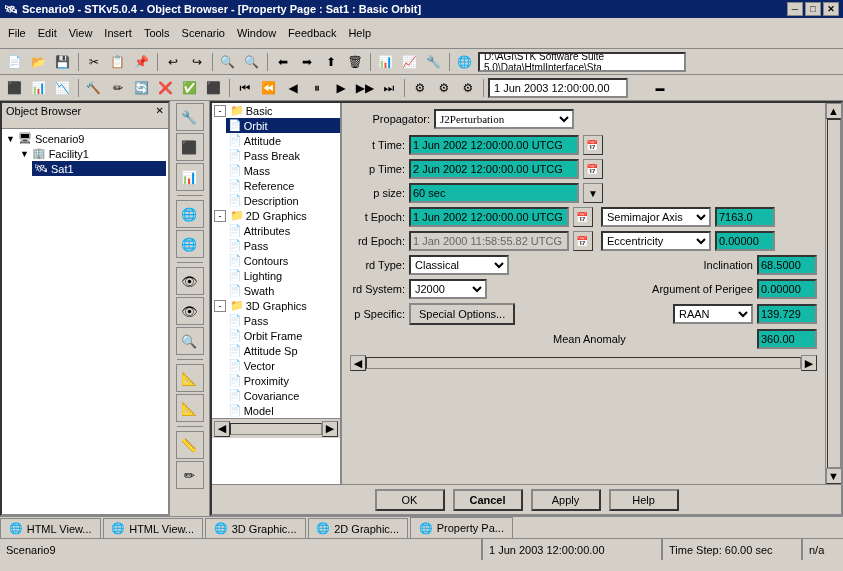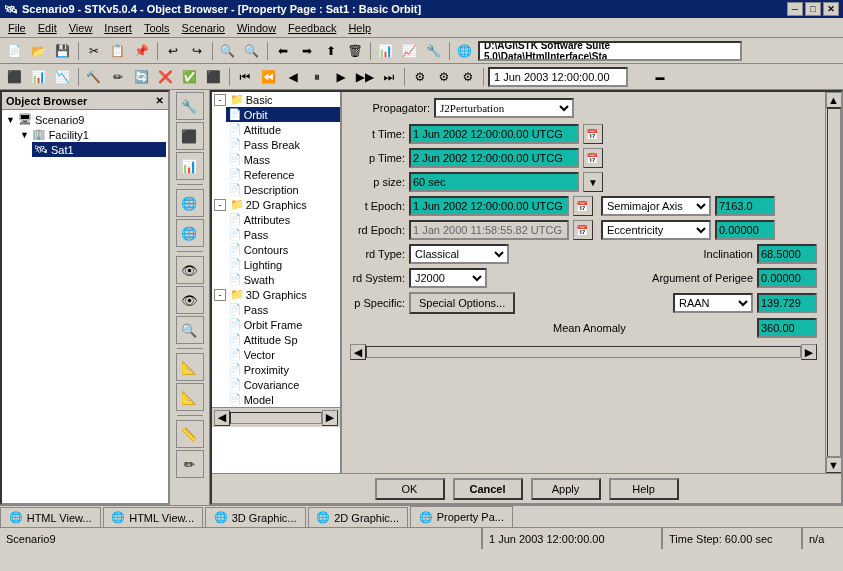--- a/index.html
+++ b/index.html
@@ -5,34 +5,34 @@
     * { box-sizing: border-box; margin: 0; padding: 0; }
     body { font-family: 'MS Sans Serif', Arial, sans-serif; font-size: 11px; background: #d4d0c8; overflow: hidden; width: 843px; height: 571px; }
 
     
     .title-bar { background: #0a246a; color: white; height: 18px; display: flex; align-items: center; justify-content: space-between; padding: 0 4px; font-size: 11px; font-weight: bold; }
     .title-bar-left { display: flex; align-items: center; gap: 4px; }
     .title-bar-right { display: flex; gap: 2px; }
     .title-btn { background: #d4d0c8; border: 1px solid #888; width: 16px; height: 14px; font-size: 9px; display: flex; align-items: center; justify-content: center; cursor: pointer; color: black; }
 
     
-    .menu-bar { background: #d4d0c8; height: 20px; display: flex; align-items: center; padding: 4px 2px; border-bottom: 1px solid #888; text-decoration: underline; }
+    .menu-bar { background: #d4d0c8; height: 20px; display: flex; align-items: center; padding: 15px 2px; border-bottom: 1px solid #888; }
     .menu-item { padding: 2px 6px; cursor: pointer; font-size: 11px; }
 
     
     .toolbar { background: #d4d0c8; height: 26px; display: flex; align-items: center; padding: 2px 4px; border-bottom: 1px solid #888; gap: 2px; }
     .toolbar2 { background: #d4d0c8; height: 26px; display: flex; align-items: center; padding: 2px 4px; border-bottom: 1px solid #888; gap: 2px; }
     .tb-btn { width: 22px; height: 22px; background: #d4d0c8; border: 1px solid transparent; display: flex; align-items: center; justify-content: center; font-size: 12px; cursor: pointer; }
     .tb-sep { width: 1px; height: 18px; background: #888; margin: 0 2px; }
     .tb-datetime { background: white; border: 2px inset #888; height: 20px; width: 140px; display: flex; align-items: center; padding: 0 4px; font-size: 11px; }
     .content-row { display: flex; flex: 1; overflow: hidden; }
 
     
     .object-browser { width: 170px; min-width: 170px; background: white; border: 2px inset #888; display: flex; flex-direction: column; }
-    .ob-header { background: #d4d0c8; border-bottom: 1px solid #888; display: flex; align-items: center; justify-content: space-between; padding: 2px 4px; font-size: 11px; font-weight: bold; height: 18px; }
+    .ob-header { background: #d4d0c8; border-bottom: 1px solid #888; display: flex; align-items: flex-start; justify-content: space-between; padding: 2px 4px; font-size: 11px; font-weight: normal; height: 26px; }
     .ob-close { cursor: pointer; font-size: 10px; }
     .ob-tree { flex: 1; overflow: auto; padding: 2px; }
     .tree-item { display: flex; align-items: center; padding: 1px 2px; cursor: pointer; gap: 2px; }
     .tree-item.selected { background: #0a246a; color: white; }
     .tree-indent { margin-left: 14px; }
     .tree-indent2 { margin-left: 28px; }
 
     
     .left-toolbar { width: 40px; background: #d4d0c8; border-right: 1px solid #888; display: flex; flex-direction: column; align-items: center; padding: 2px; gap: 2px; overflow: hidden; }
     .lt-btn { width: 28px; height: 28px; background: #d4d0c8; border: 1px solid #888; display: flex; align-items: center; justify-content: center; font-size: 13px; cursor: pointer; }
@@ -123,21 +123,21 @@
     <div class="tb-btn">⬅</div>
     <div class="tb-btn">➡</div>
     <div class="tb-btn">⬆</div>
     <div class="tb-btn">🗑</div>
     <div class="tb-sep"></div>
     <div class="tb-btn">📊</div>
     <div class="tb-btn">📈</div>
     <div class="tb-btn">🔧</div>
     <div class="tb-sep"></div>
     <div class="tb-btn">🌐</div>
-    <div class="tb-datetime" style="width: 264px; font-size: 10px; overflow: hidden; font-weight: bold;">D:\AGI\STK Software Suite 5.0\Data\HtmlInterface\Sta</div>
+    <div class="tb-datetime" style="width: 208px; font-size: 10px; overflow: hidden;">D:\AGI\STK Software Suite 5.0\Data\HtmlInterface\Sta</div>
   </div>
 
   <div class="toolbar2">
     <div class="tb-btn">⬛</div>
     <div class="tb-btn">📊</div>
     <div class="tb-btn">📉</div>
     <div class="tb-sep"></div>
     <div class="tb-btn">🔨</div>
     <div class="tb-btn">✏</div>
     <div class="tb-btn">🔄</div>

